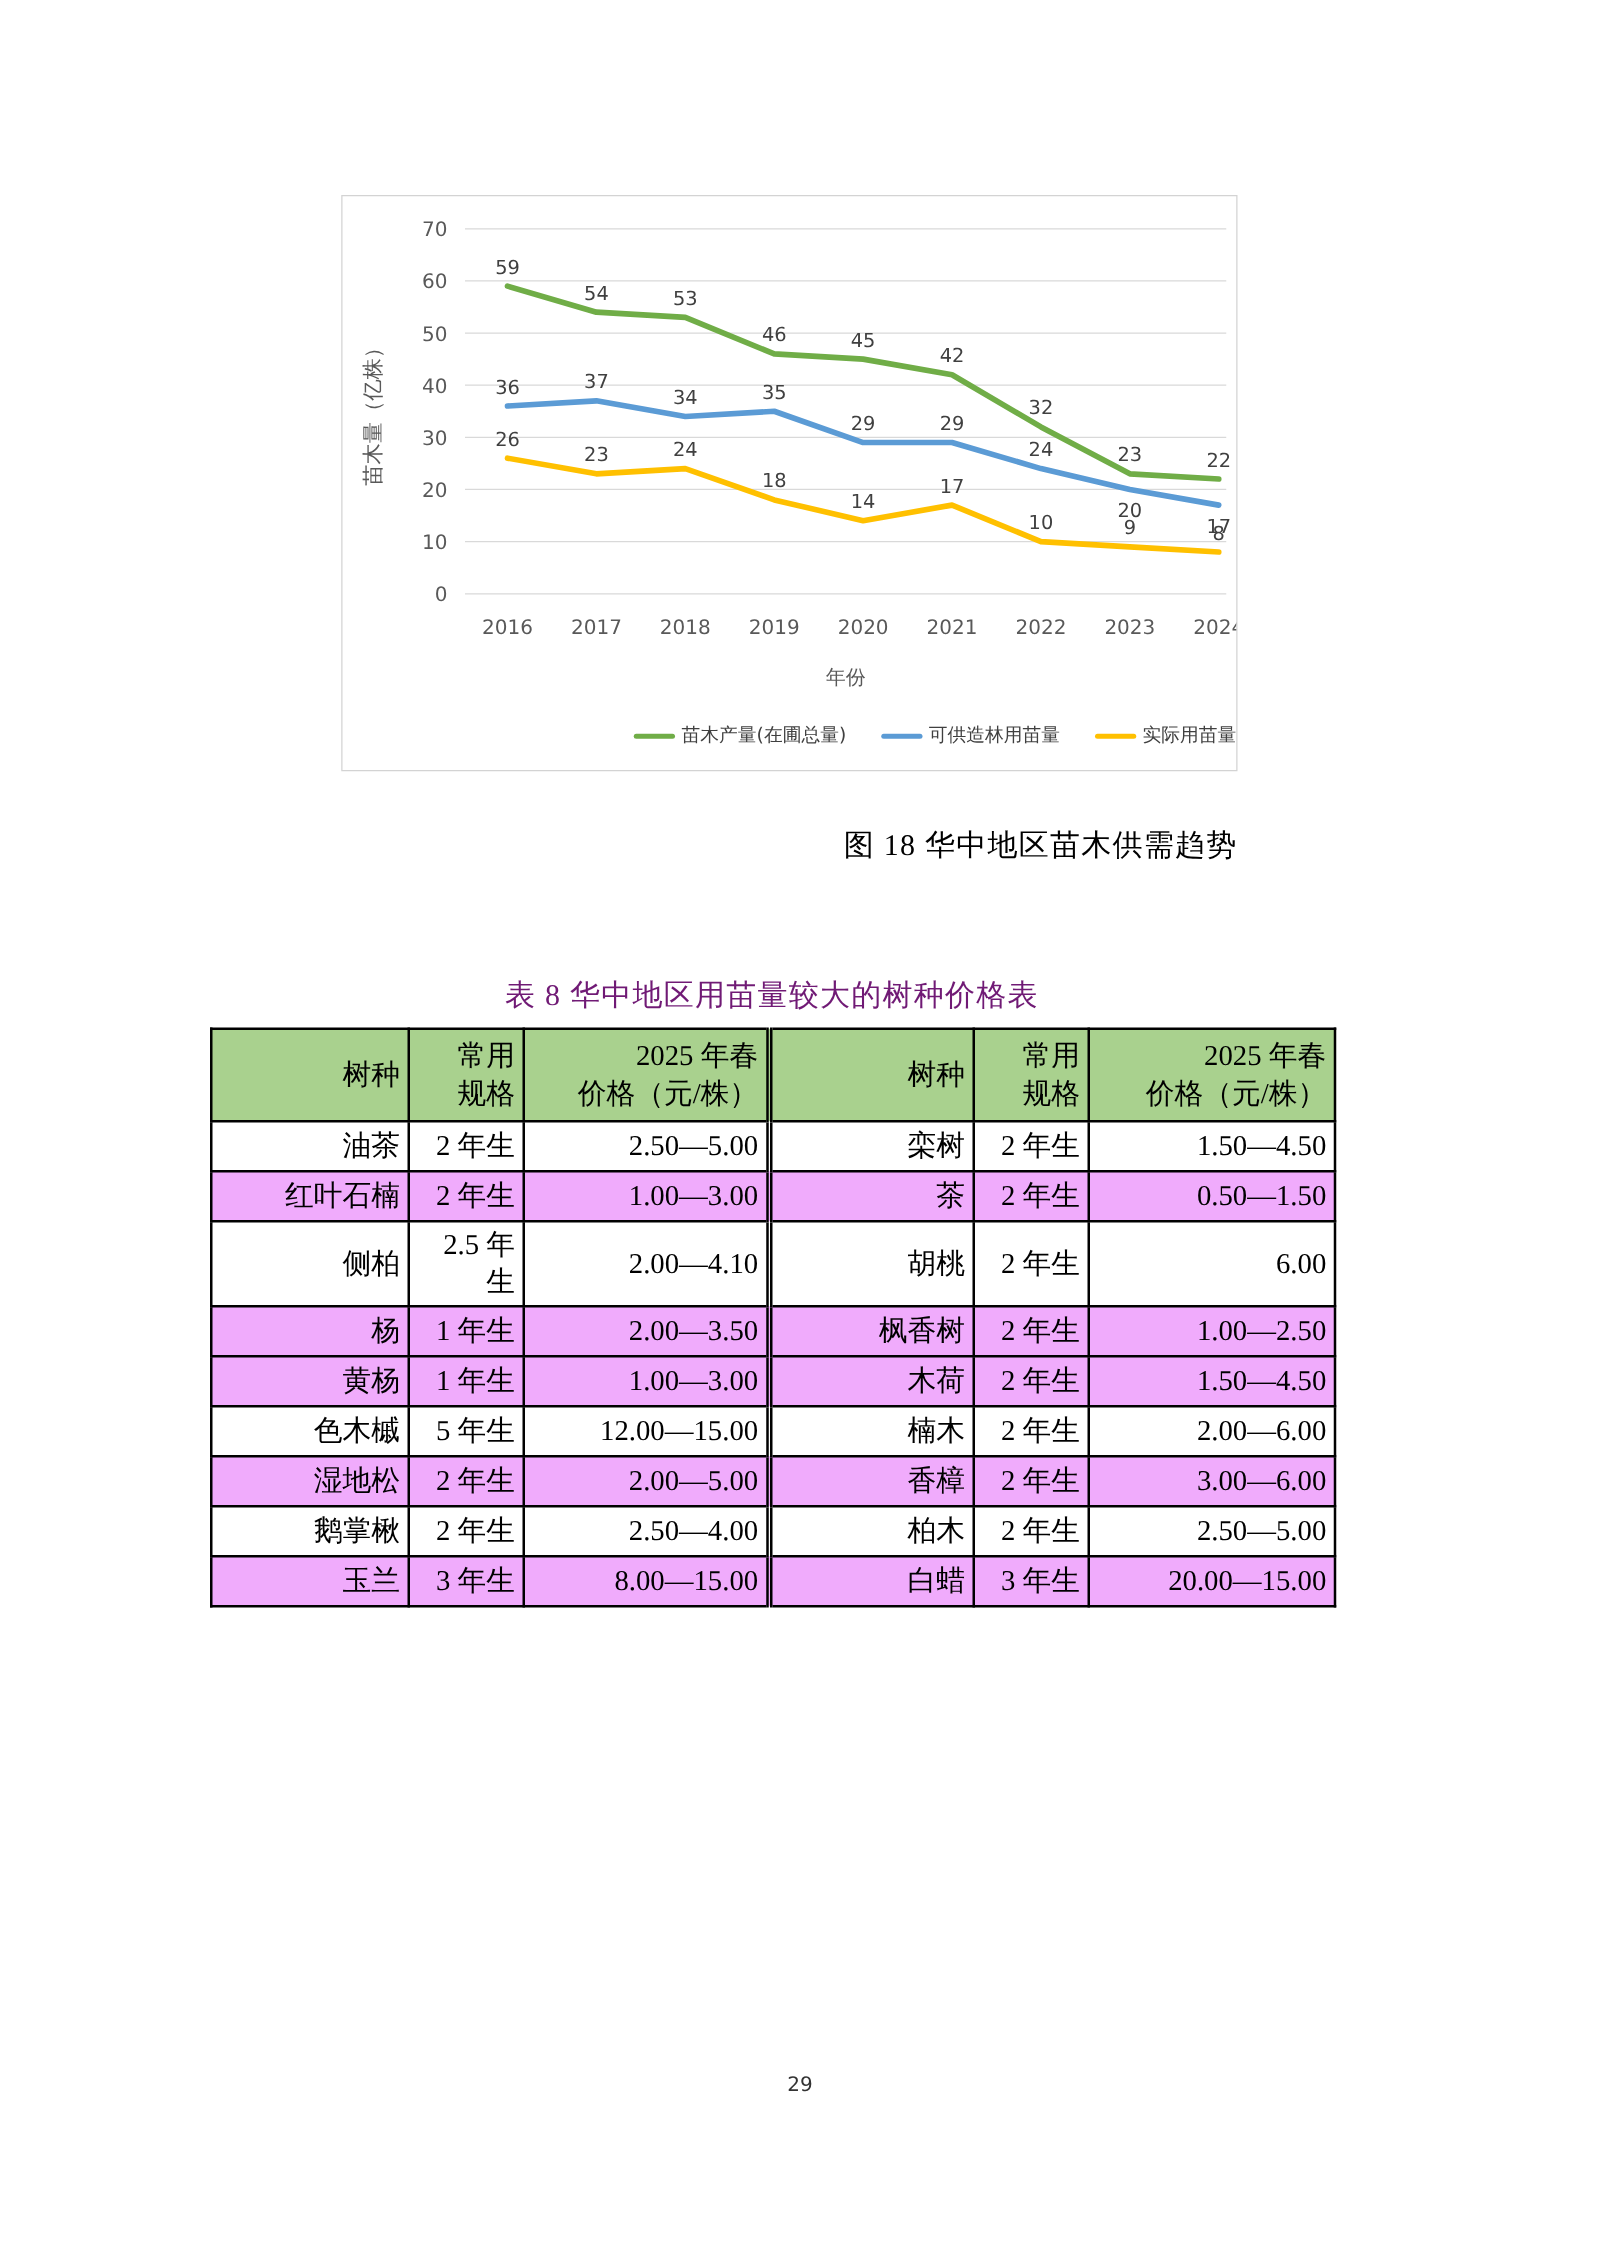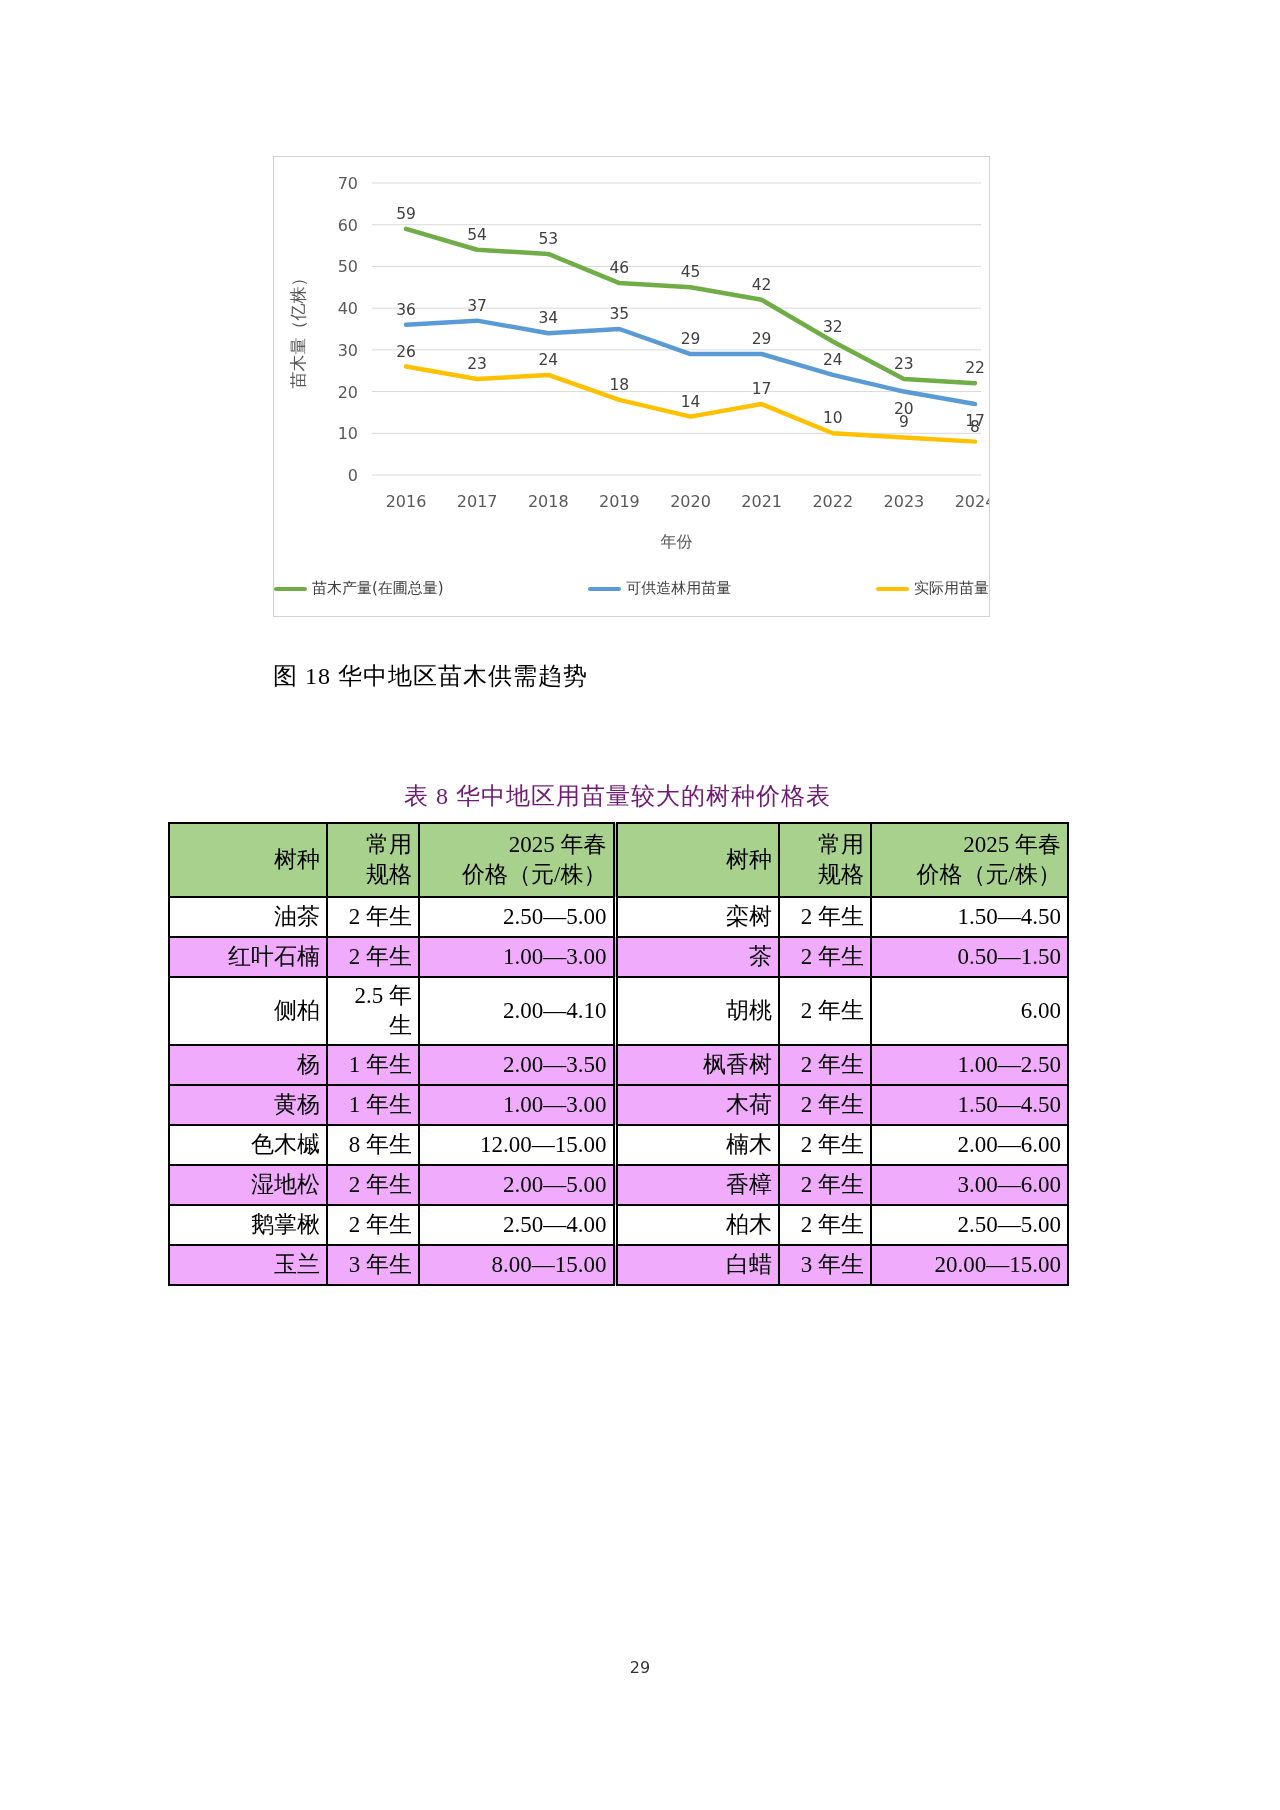--- a/index.html
+++ b/index.html
@@ -2,26 +2,26 @@
 <html><head>
 <meta charset="utf-8">
 <style>
   *{margin:0;padding:0;box-sizing:border-box}
   html,body{background:#ffffff}
   .page{position:relative;width:1280px;height:1810px;margin:0 auto;background:#ffffff;
         font-family:"Liberation Serif",serif;overflow:hidden}
   .chart-panel{position:absolute;left:273px;top:156px;width:717px;height:461px;
                border:1px solid #d3d3d3;background:#ffffff}
   .chart-panel svg{display:block}
-  .legend{position:absolute;left:0;right:0;top:422px;display:flex;justify-content:space-between;
-          align-items:center;gap:52px;font-family:"DejaVu Sans","Liberation Sans",sans-serif;
+  .legend{position:absolute;left:0;right:0;top:422px;display:flex;justify-content:flex-end;
+          align-items:center;gap:28px;font-family:"DejaVu Sans","Liberation Sans",sans-serif;
           font-size:15px;color:#404040}
   .legend-item{display:flex;align-items:center;gap:5px}
   .legend-swatch{display:inline-block;width:33px;height:4px;border-radius:2px}
-  .figure-caption{position:absolute;left:273px;top:660px;width:717px;text-align:left;
+  .figure-caption{position:absolute;left:273px;top:660px;width:717px;text-align:right;
                   font-size:24px;color:#000;letter-spacing:1px}
   .table-title{position:absolute;left:168px;top:780px;width:899px;text-align:center;
                font-size:24px;color:#701a75;letter-spacing:1px}
   table.price-table{position:absolute;left:168px;top:822px;width:899px;border-collapse:collapse;
                     table-layout:fixed;text-align:right;font-size:23px;color:#000;background:#fff}
   .price-table th,.price-table td{border:2px solid #000;padding:3px 6px;font-weight:normal;
                                   line-height:1.3;vertical-align:middle}
   .price-table thead th{background:#A9D18E;height:74px;white-space:pre-line}
   .price-table td{height:40px}
   .price-table tr.alt td{background:#f0abfc}
@@ -173,21 +173,21 @@
         <tr class="alt">
           <td>黄杨</td>
           <td>1 年生</td>
           <td>1.00—3.00</td>
           <td class="group-divider">木荷</td>
           <td>2 年生</td>
           <td>1.50—4.50</td>
         </tr>
         <tr>
           <td>色木槭</td>
-          <td>8 年生</td>
+          <td>5 年生</td>
           <td>12.00—15.00</td>
           <td class="group-divider">楠木</td>
           <td>2 年生</td>
           <td>2.00—6.00</td>
         </tr>
         <tr class="alt">
           <td>湿地松</td>
           <td>2 年生</td>
           <td>2.00—5.00</td>
           <td class="group-divider">香樟</td>

